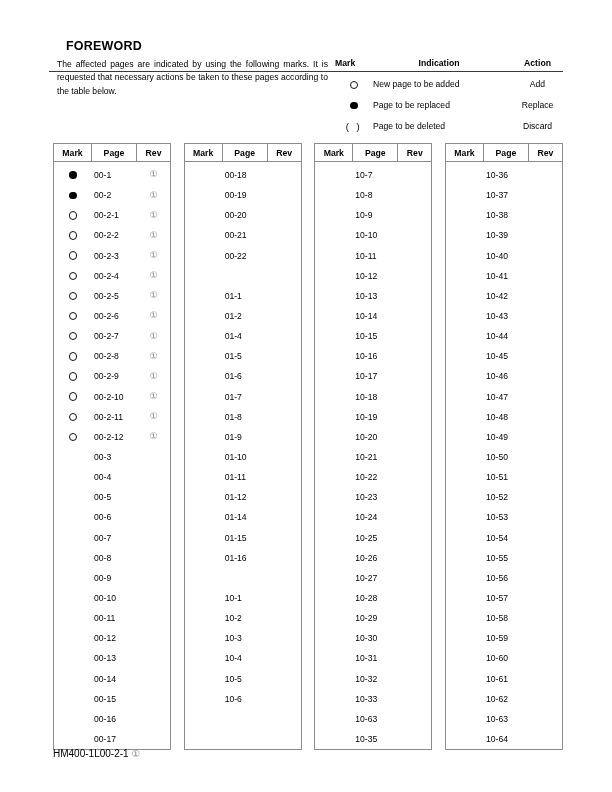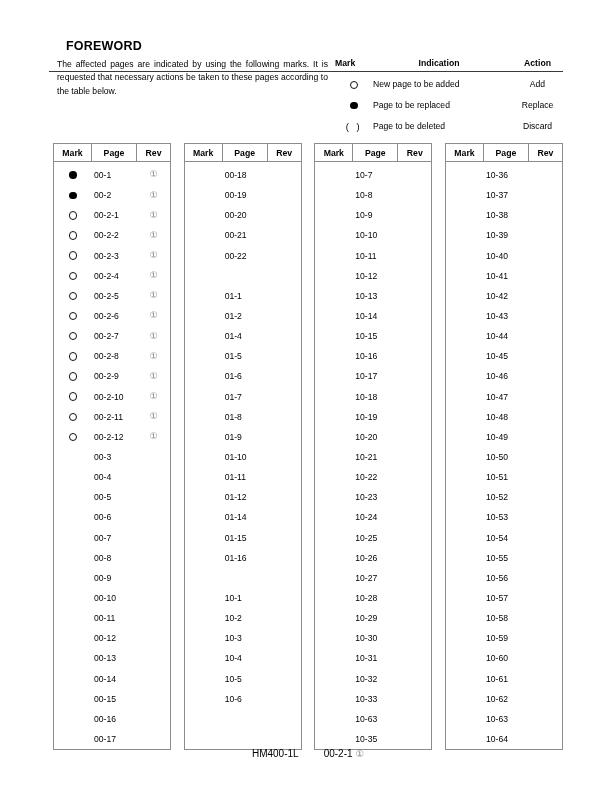--- a/index.html
+++ b/index.html
@@ -157,24 +157,23 @@
     line-height: 1;
   }
 
   
   #footer {
     position: absolute;
     left: 53px;
     top: 748px;
     width: 510px;
     display: flex;
-    justify-content: center;
+    justify-content: flex-start;
     align-items: baseline;
     font-size: 10px;
-    gap: 25px;
   }
   #footer-right .rev-mark {
     font-size: 9.5px;
     margin-left: 3px;
   }
 </style>
 </head>
 <body>
 
 <div id="title-block">

